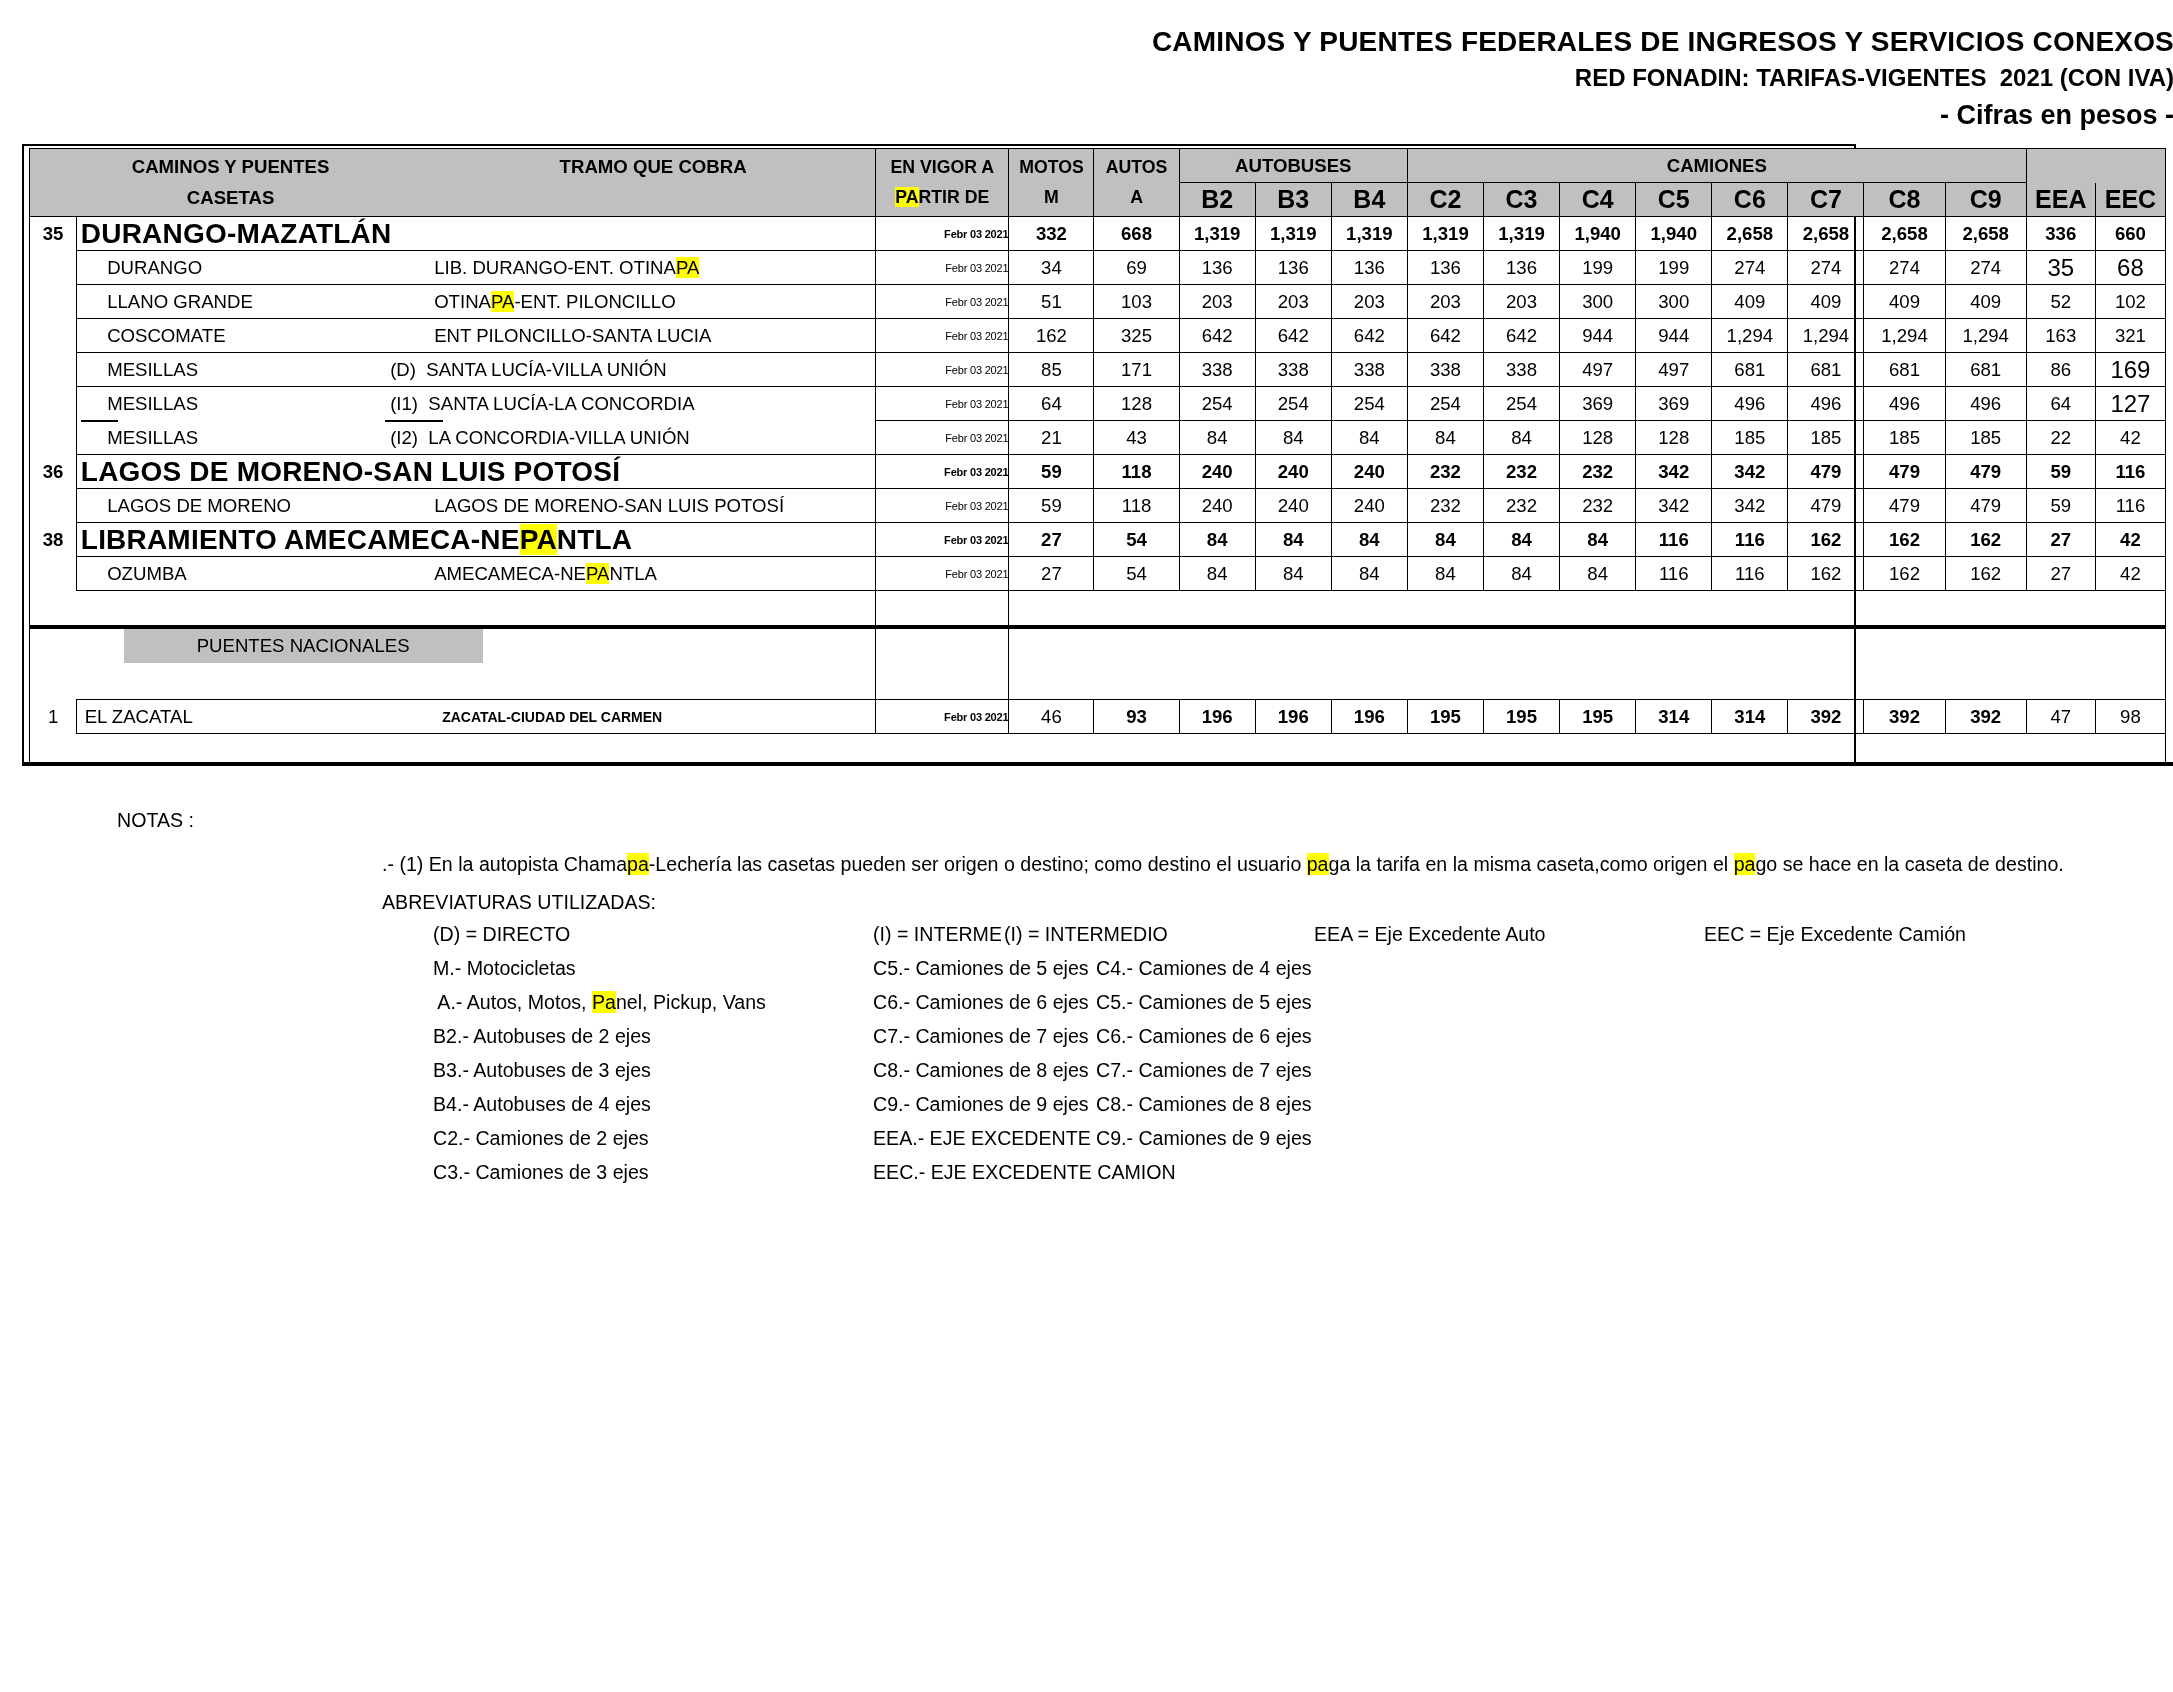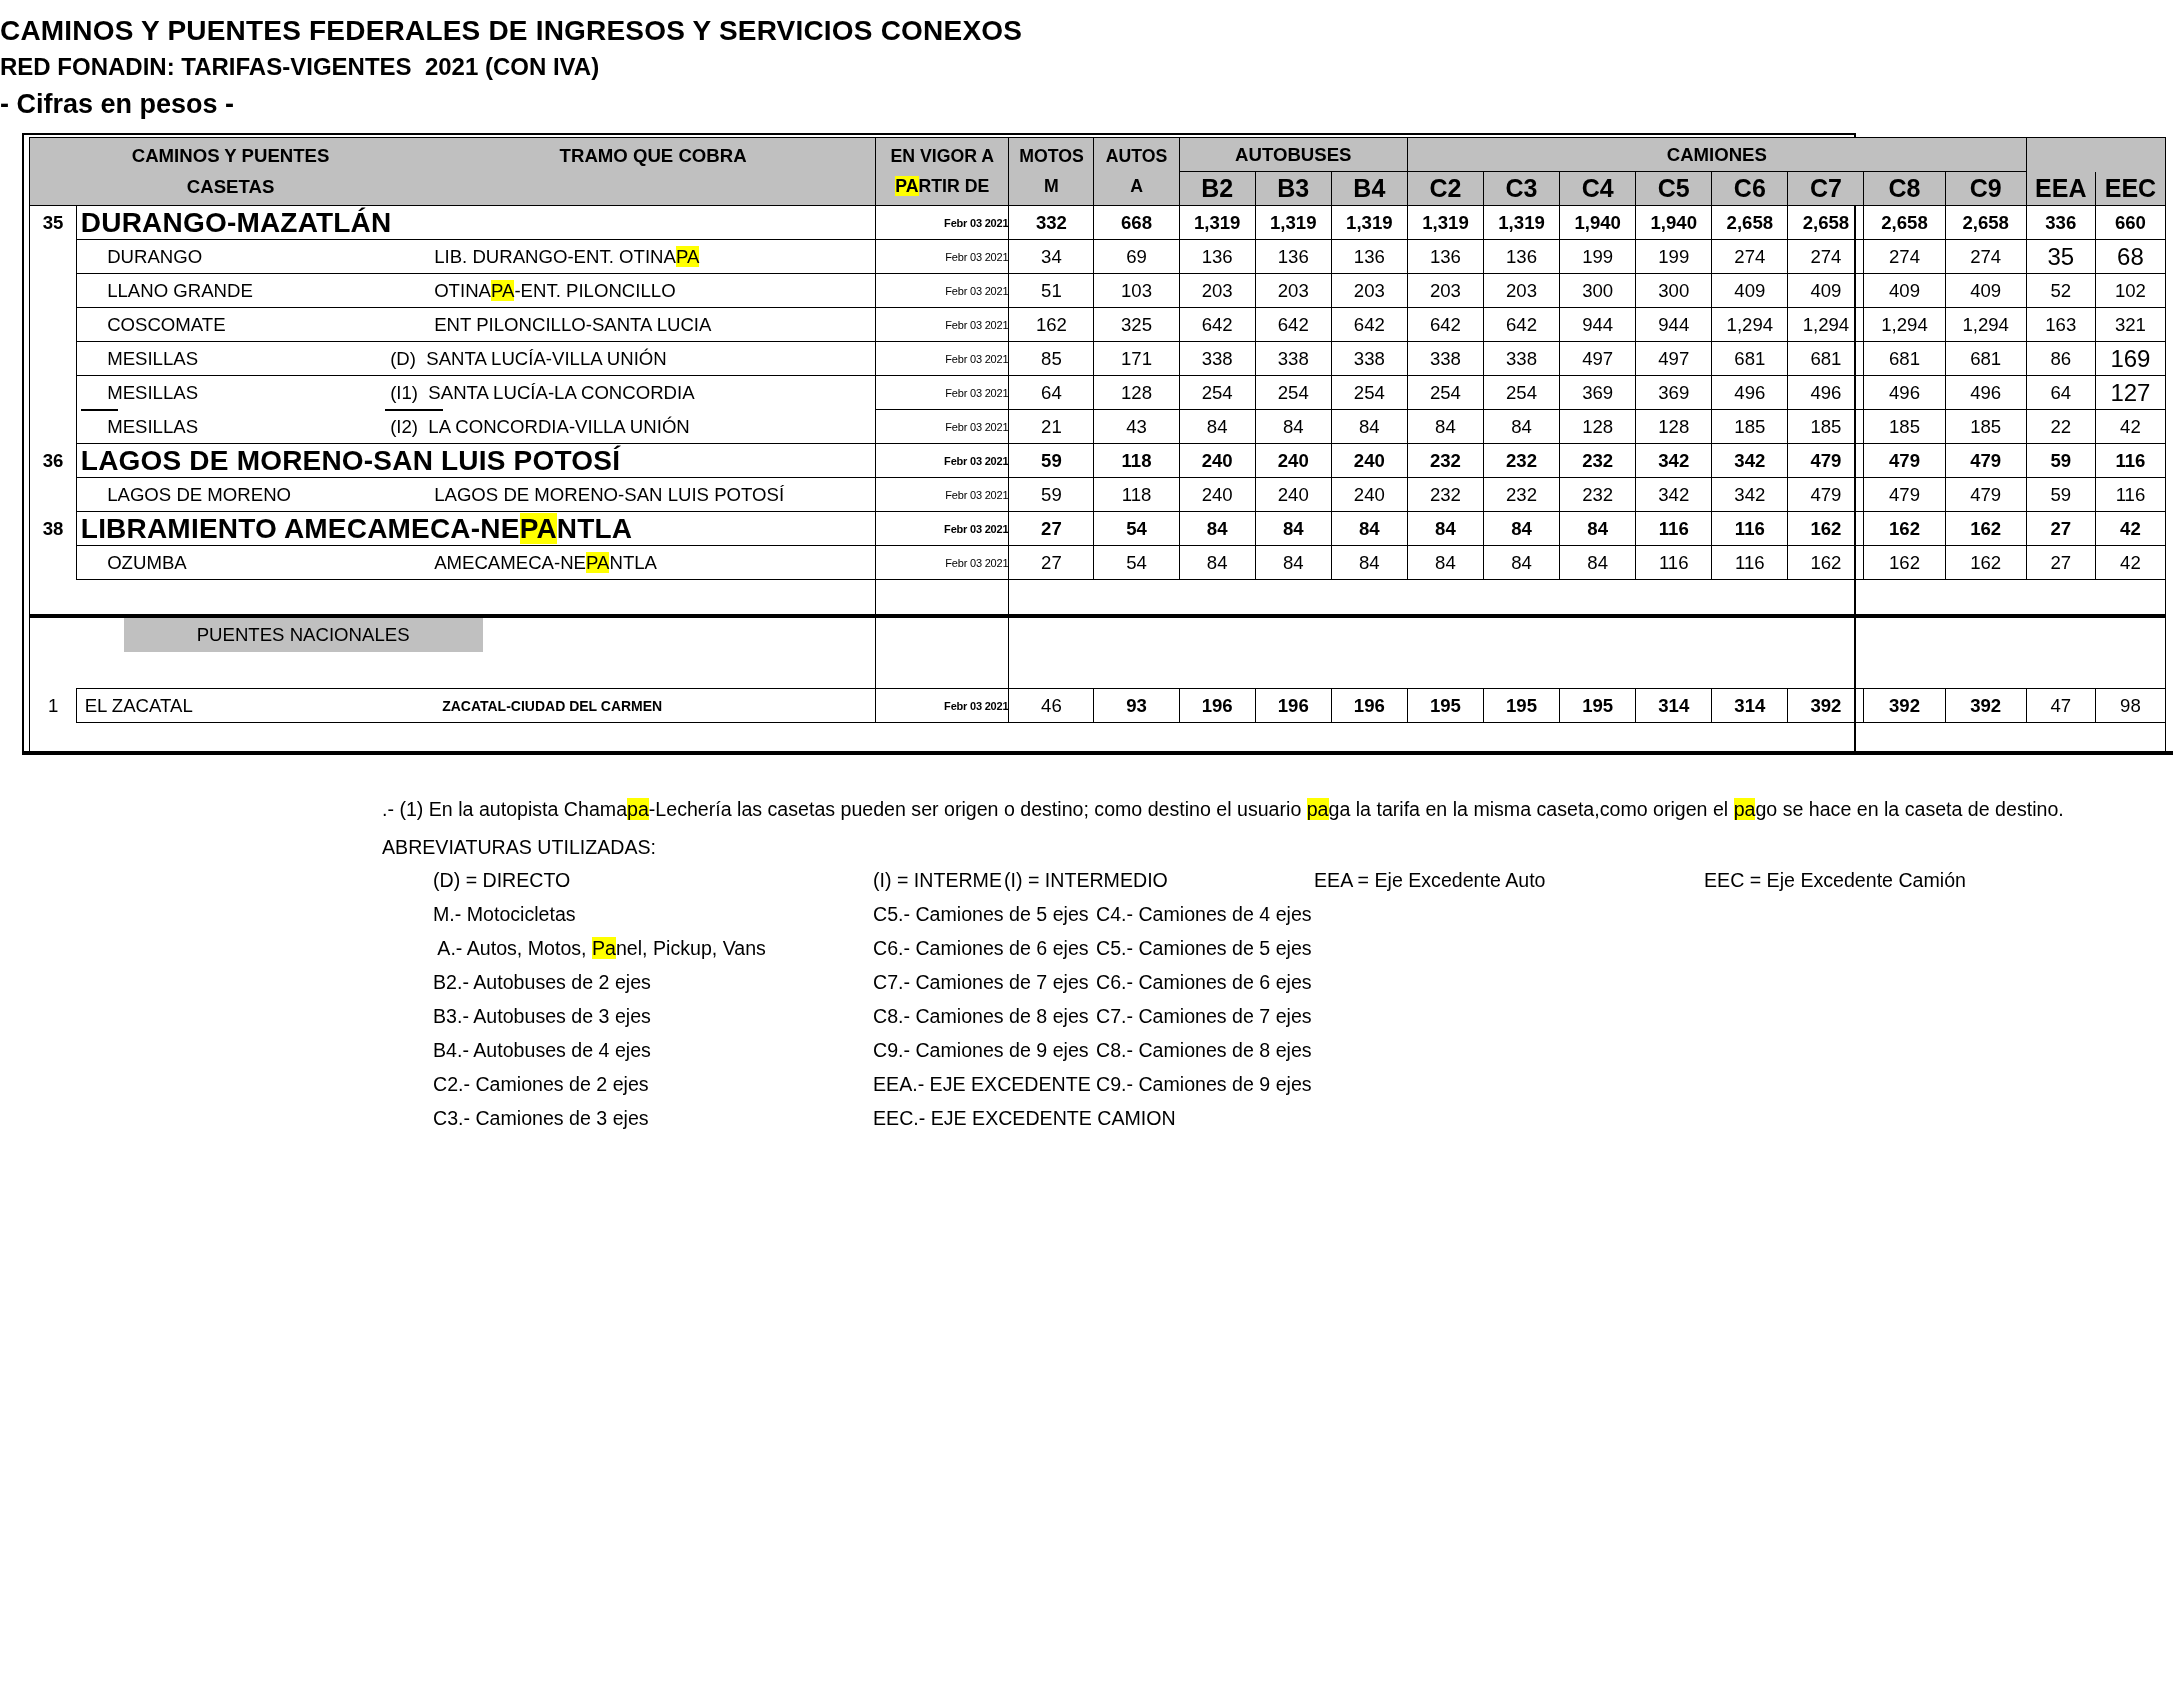--- a/index.html
+++ b/index.html
@@ -4,21 +4,21 @@
 <style>
   * { margin:0; padding:0; box-sizing:border-box; }
   html,body { background:#fff; }
   body {
     width:2174px; height:1693px; position:relative;
     font-family:"Liberation Sans","DejaVu Sans",sans-serif; color:#000;
   }
   .hl { background:#ffff00; }
 
   
-  .titles { text-align:left; padding-top:15px; }
+  .titles { text-align:right; padding-top:26px; }
   .title    { font-size:28px; font-weight:bold; letter-spacing:0.2px; }
   .subtitle { font-size:24px; font-weight:bold; margin-top:5.6px; white-space:pre; }
   .units    { font-size:27px; font-weight:bold; margin-top:8px; }
 
   
   .table-frame {
     margin:13px 0 0 22.4px; width:1834px;
     border:2.8px solid #000; border-bottom:none;
     padding:2.8px 4.7px 0 4.7px; background:#fff;
   }
@@ -471,20 +471,21 @@
         <tr class="bgap">
           <td colspan="18"></td>
         </tr>
       </tbody>
 </table>
 </div>
 
 <div class="double-rule"></div>
 
 <div class="notes">
+  <div class="notas-label">NOTAS :</div>
   <div class="note1"><span>.- (1) En la autopista Chama</span><span class="hl">pa</span><span>-Lechería las casetas pueden ser origen o destino; como destino el usuario </span><span class="hl">pa</span><span>ga la tarifa en la misma caseta,como origen el </span><span class="hl">pa</span><span>go se hace en la caseta de destino.</span></div>
   <div class="abrev-label">ABREVIATURAS UTILIZADAS:</div>
   <div class="abbr-lines">
       <div class="abbr-line">
         <span class="a1"><span>(D) = DIRECTO</span></span>
         <span class="a2 narrow">(I) = INTERMEDIO</span>
         <span class="a2b shift">(I) = INTERMEDIO</span>
         <span class="a3">EEA = Eje Excedente Auto</span>
         <span class="a4">EEC = Eje Excedente Camión</span>
       </div>

